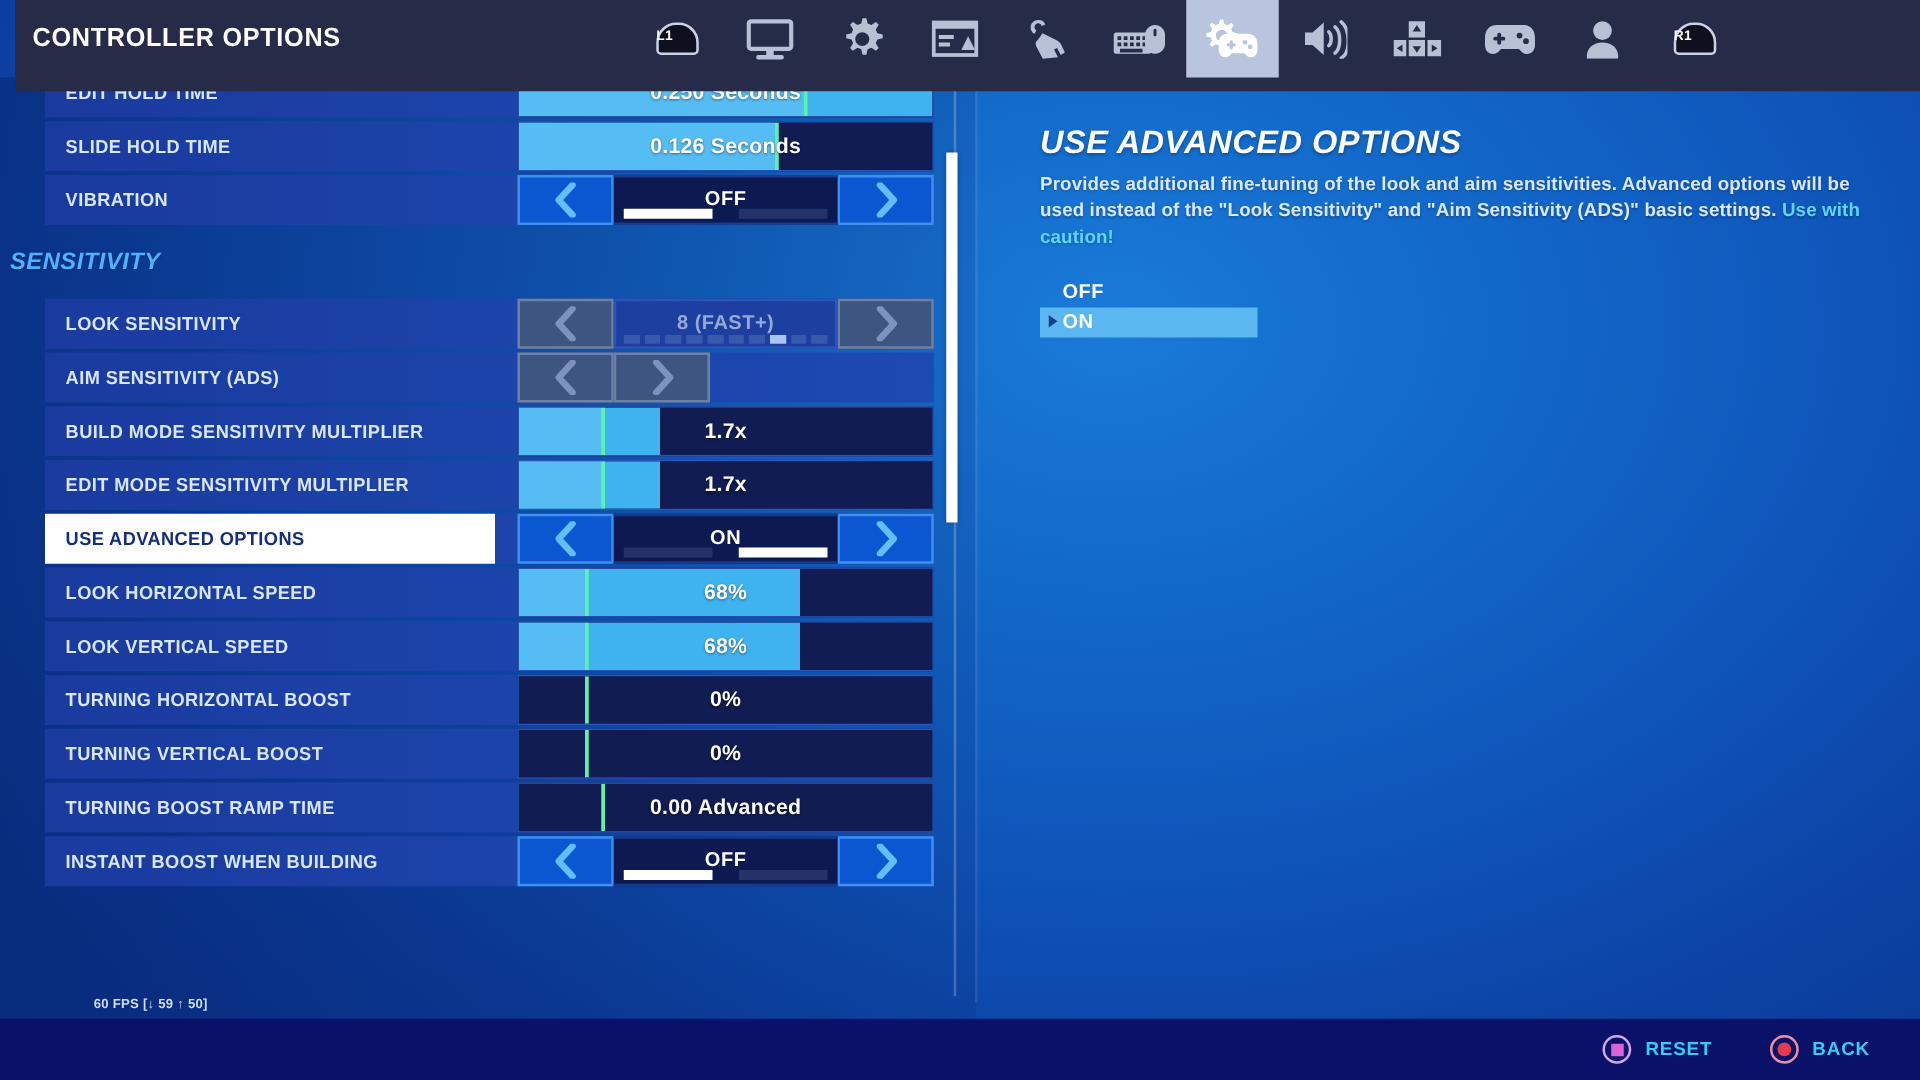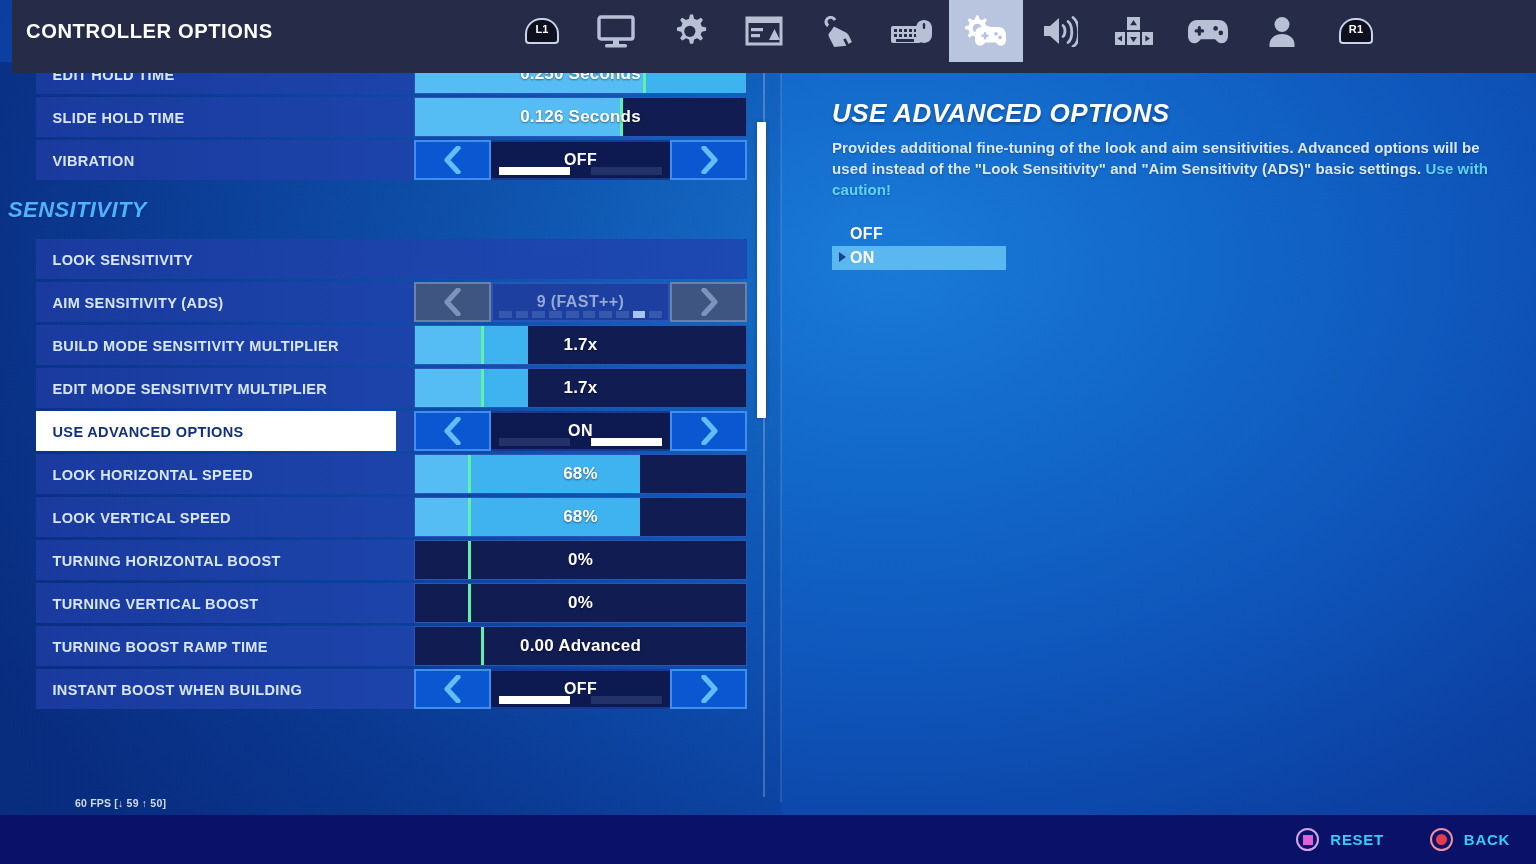--- a/index.html
+++ b/index.html
@@ -16,30 +16,30 @@
   .topbar{position:absolute;left:12px;top:0;width:1536px;height:73px;background:#262c47;z-index:20;}
   .apptitle{position:absolute;left:14px;top:19px;font-size:21px;font-weight:bold;color:#fff;
     letter-spacing:.6px;transform:scaleX(.96);transform-origin:left center;}
   .navwrap{position:absolute;left:493px;top:0;height:62px;display:flex;align-items:stretch;}
   .navitem{width:74px;height:62px;display:flex;align-items:center;justify-content:center;}
   .navitem svg{display:block;}
   .navitem.selected{background:#b9c4de;}
   .bumper{position:relative;width:34px;height:26px;}
   .bumper .cap{position:absolute;left:0;top:0;width:34px;height:26px;background:#0e1020;
     border:2px solid #c9d2e6;border-radius:16px 16px 4px 4px;box-sizing:border-box;}
-  .bumper span{position:absolute;left:0;top:5px;width:34px;text-align:center;font-size:11px;
+  .bumper span{position:absolute;left:0;top:5px;width:34px;text-align:left;font-size:11px;
     font-weight:bold;color:#fff;letter-spacing:.2px;}
   
   .leftcol{position:absolute;left:0;top:62px;width:781px;height:802px;
     background:linear-gradient(90deg, rgba(4,16,70,.30) 0%, rgba(4,16,70,.20) 60%, rgba(4,16,70,.10) 100%);
     overflow:hidden;z-index:5;}
   .divider{position:absolute;left:780px;top:62px;width:2px;height:740px;background:rgba(255,255,255,.10);z-index:6;}
   .rows{position:absolute;left:0;top:-8px;width:747px;display:flex;flex-direction:column;gap:3px;}
   .sec-header{height:53px;display:flex;align-items:center;padding-left:8px;box-sizing:border-box;
-    font-size:22px;font-weight:bold;font-style:italic;color:#4fb2ff;letter-spacing:.4px;
+    font-size:19px;font-weight:bold;font-style:italic;color:#4fb2ff;letter-spacing:.4px;
     text-shadow:0 1px 2px rgba(0,0,0,.25);}
   .row{height:40px;display:flex;align-items:stretch;position:relative;
     background:linear-gradient(90deg,#1a3a9e 0%,#1c44ab 55%,#1d49b2 100%);margin-left:36px;}
   .row .label{width:378px;display:flex;align-items:center;padding-left:17px;box-sizing:border-box;
     font-size:15px;font-weight:bold;color:#d8e6ff;letter-spacing:.35px;transform:scaleX(.97);transform-origin:left center;}
   .row.selected{background:linear-gradient(90deg,#ffffff 0%,#ffffff 50.6%,#1c44ab 50.6%,#1d49b2 100%);}
   .row.selected .label{color:#13307e;}
   .ctrl{flex:1;position:relative;}
   
   .slider{position:absolute;left:0;top:0;right:0;bottom:0;background:#111c52;
@@ -85,21 +85,21 @@
   .opts{margin-top:22px;}
   .opt{height:24px;display:flex;align-items:center;padding-left:18px;box-sizing:border-box;width:174px;
     font-size:16px;font-weight:bold;color:#ffffff;letter-spacing:.4px;position:relative;}
   .opt.active{background:#5ab7ef;}
   .opt .caret{position:absolute;left:7px;top:6px;width:0;height:0;
     border-left:7px solid #18418f;border-top:5px solid transparent;border-bottom:5px solid transparent;}
   
   .fps{position:absolute;left:75px;top:797px;font-size:10.5px;font-weight:bold;color:#cfdcf4;
     letter-spacing:.2px;z-index:10;}
   .botbar{position:absolute;left:0;top:815px;width:1536px;height:49px;background:#0a1168;z-index:15;}
-  .hintset{position:absolute;right:26px;top:815px;height:49px;display:flex;align-items:center;gap:46px;z-index:16;}
+  .hintset{position:absolute;right:40px;top:815px;height:49px;display:flex;align-items:center;gap:46px;z-index:16;}
   .hint{display:flex;align-items:center;gap:11px;}
   .hint .lbl{font-size:15px;font-weight:bold;color:#34cdf5;letter-spacing:.7px;}
   .psbtn{width:23px;height:23px;border-radius:50%;box-sizing:border-box;
     display:flex;align-items:center;justify-content:center;}
   .psbtn.square{border:2px solid #d3a6e8;}
   .psbtn.square i{width:10px;height:10px;background:#e060d8;display:block;}
   .psbtn.circle{border:2px solid #ef8fa0;}
   .psbtn.circle i{width:11px;height:11px;border-radius:50%;background:#e83a4e;display:block;}
 </style>
 </head>
@@ -267,44 +267,58 @@
               <svg width="22" height="28" viewBox="0 0 22 28">
                 <path d="M6 2 L17 14 L6 26" fill="none" stroke="#63bdf9" stroke-width="5.2" stroke-linecap="round" stroke-linejoin="round"></path>
               </svg>
             </div>
           </div>
         </div>
       </div>
       <div class="sec-header">SENSITIVITY</div>
       <div class="row">
         <div class="label">LOOK SENSITIVITY</div>
-      </div>
-      <div class="row">
-        <div class="label">AIM SENSITIVITY (ADS)</div>
         <div class="ctrl">
           <div class="stepset">
             <div class="sbtn">
               <svg width="22" height="28" viewBox="0 0 22 28">
                 <path d="M16 2 L5 14 L16 26" fill="none" stroke="#7d93bd" stroke-width="5.2" stroke-linecap="round" stroke-linejoin="round"></path>
               </svg>
             </div>
             <div class="scenter">
-              <span>9 (FAST++)</span>
+              <span>8 (FAST+)</span>
               <span class="notches">
                 <i class=""></i>
                 <i class=""></i>
                 <i class=""></i>
                 <i class=""></i>
                 <i class=""></i>
                 <i class=""></i>
                 <i class=""></i>
-                <i class=""></i>
                 <i class="on"></i>
                 <i class=""></i>
+                <i class=""></i>
               </span>
+            </div>
+            <div class="sbtn">
+              <svg width="22" height="28" viewBox="0 0 22 28">
+                <path d="M6 2 L17 14 L6 26" fill="none" stroke="#7d93bd" stroke-width="5.2" stroke-linecap="round" stroke-linejoin="round"></path>
+              </svg>
+            </div>
+          </div>
+        </div>
+      </div>
+      <div class="row">
+        <div class="label">AIM SENSITIVITY (ADS)</div>
+        <div class="ctrl">
+          <div class="stepset">
+            <div class="sbtn">
+              <svg width="22" height="28" viewBox="0 0 22 28">
+                <path d="M16 2 L5 14 L16 26" fill="none" stroke="#7d93bd" stroke-width="5.2" stroke-linecap="round" stroke-linejoin="round"></path>
+              </svg>
             </div>
             <div class="sbtn">
               <svg width="22" height="28" viewBox="0 0 22 28">
                 <path d="M6 2 L17 14 L6 26" fill="none" stroke="#7d93bd" stroke-width="5.2" stroke-linecap="round" stroke-linejoin="round"></path>
               </svg>
             </div>
           </div>
         </div>
       </div>
       <div class="row">

